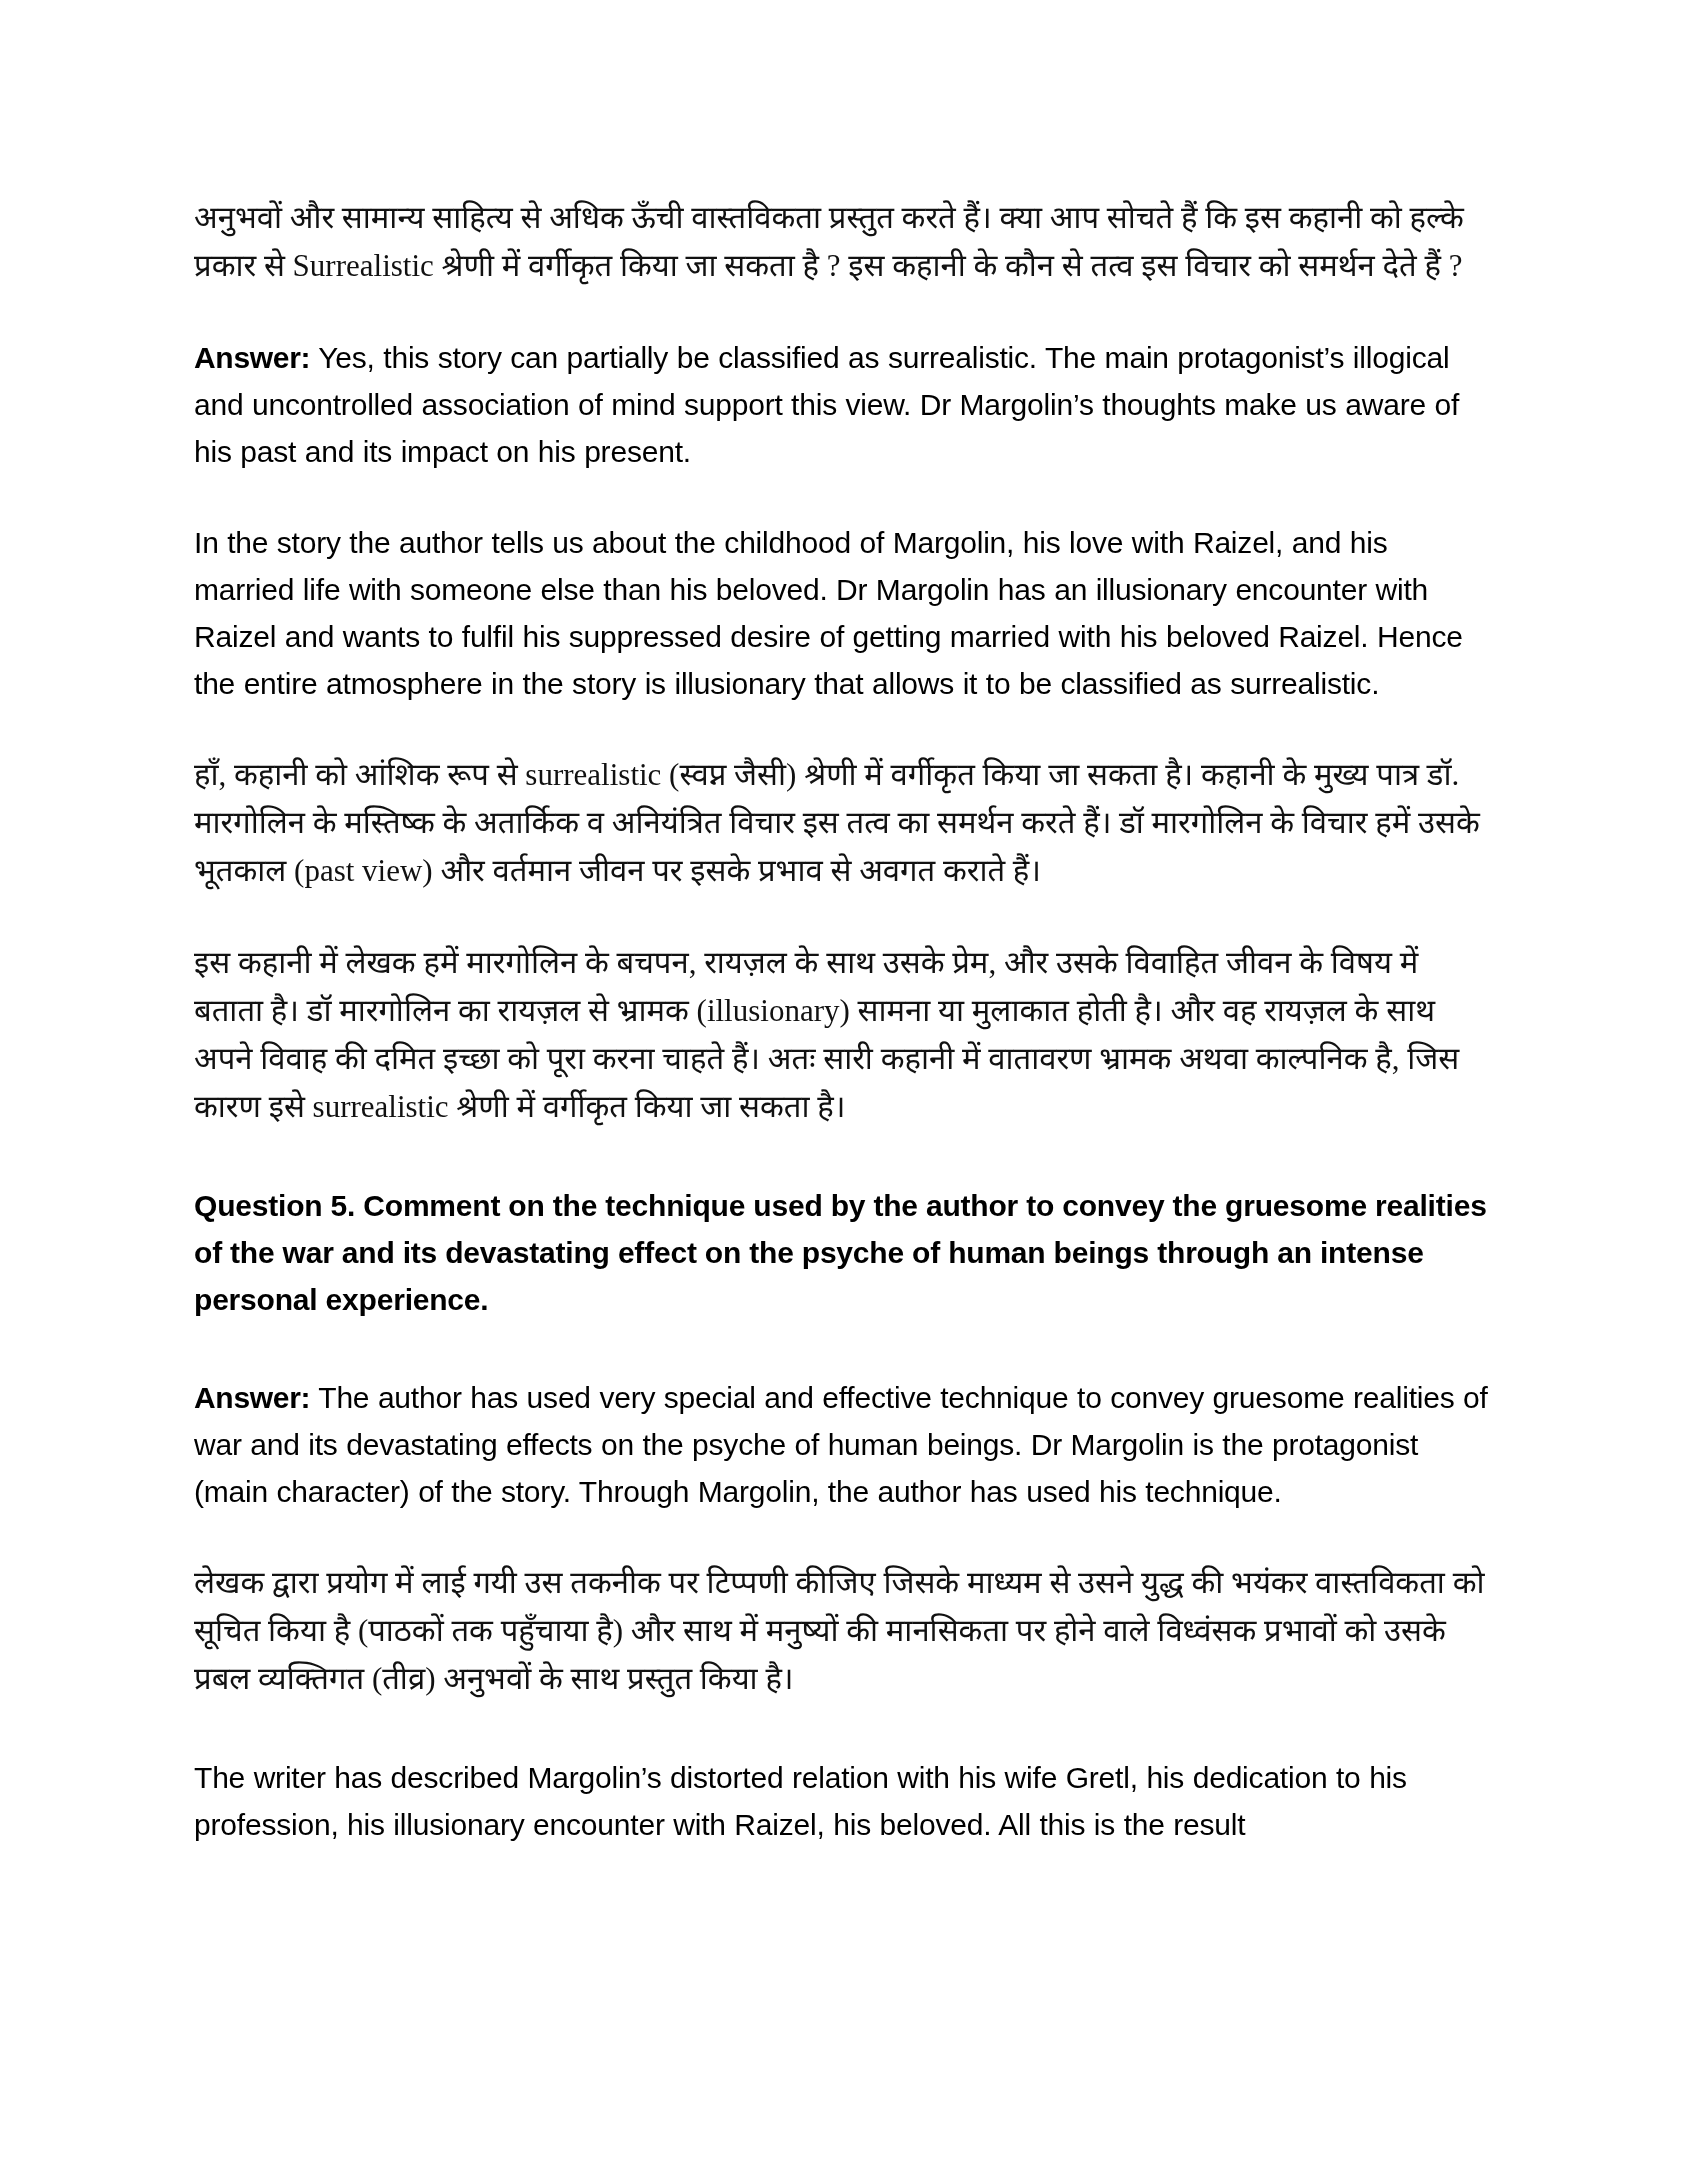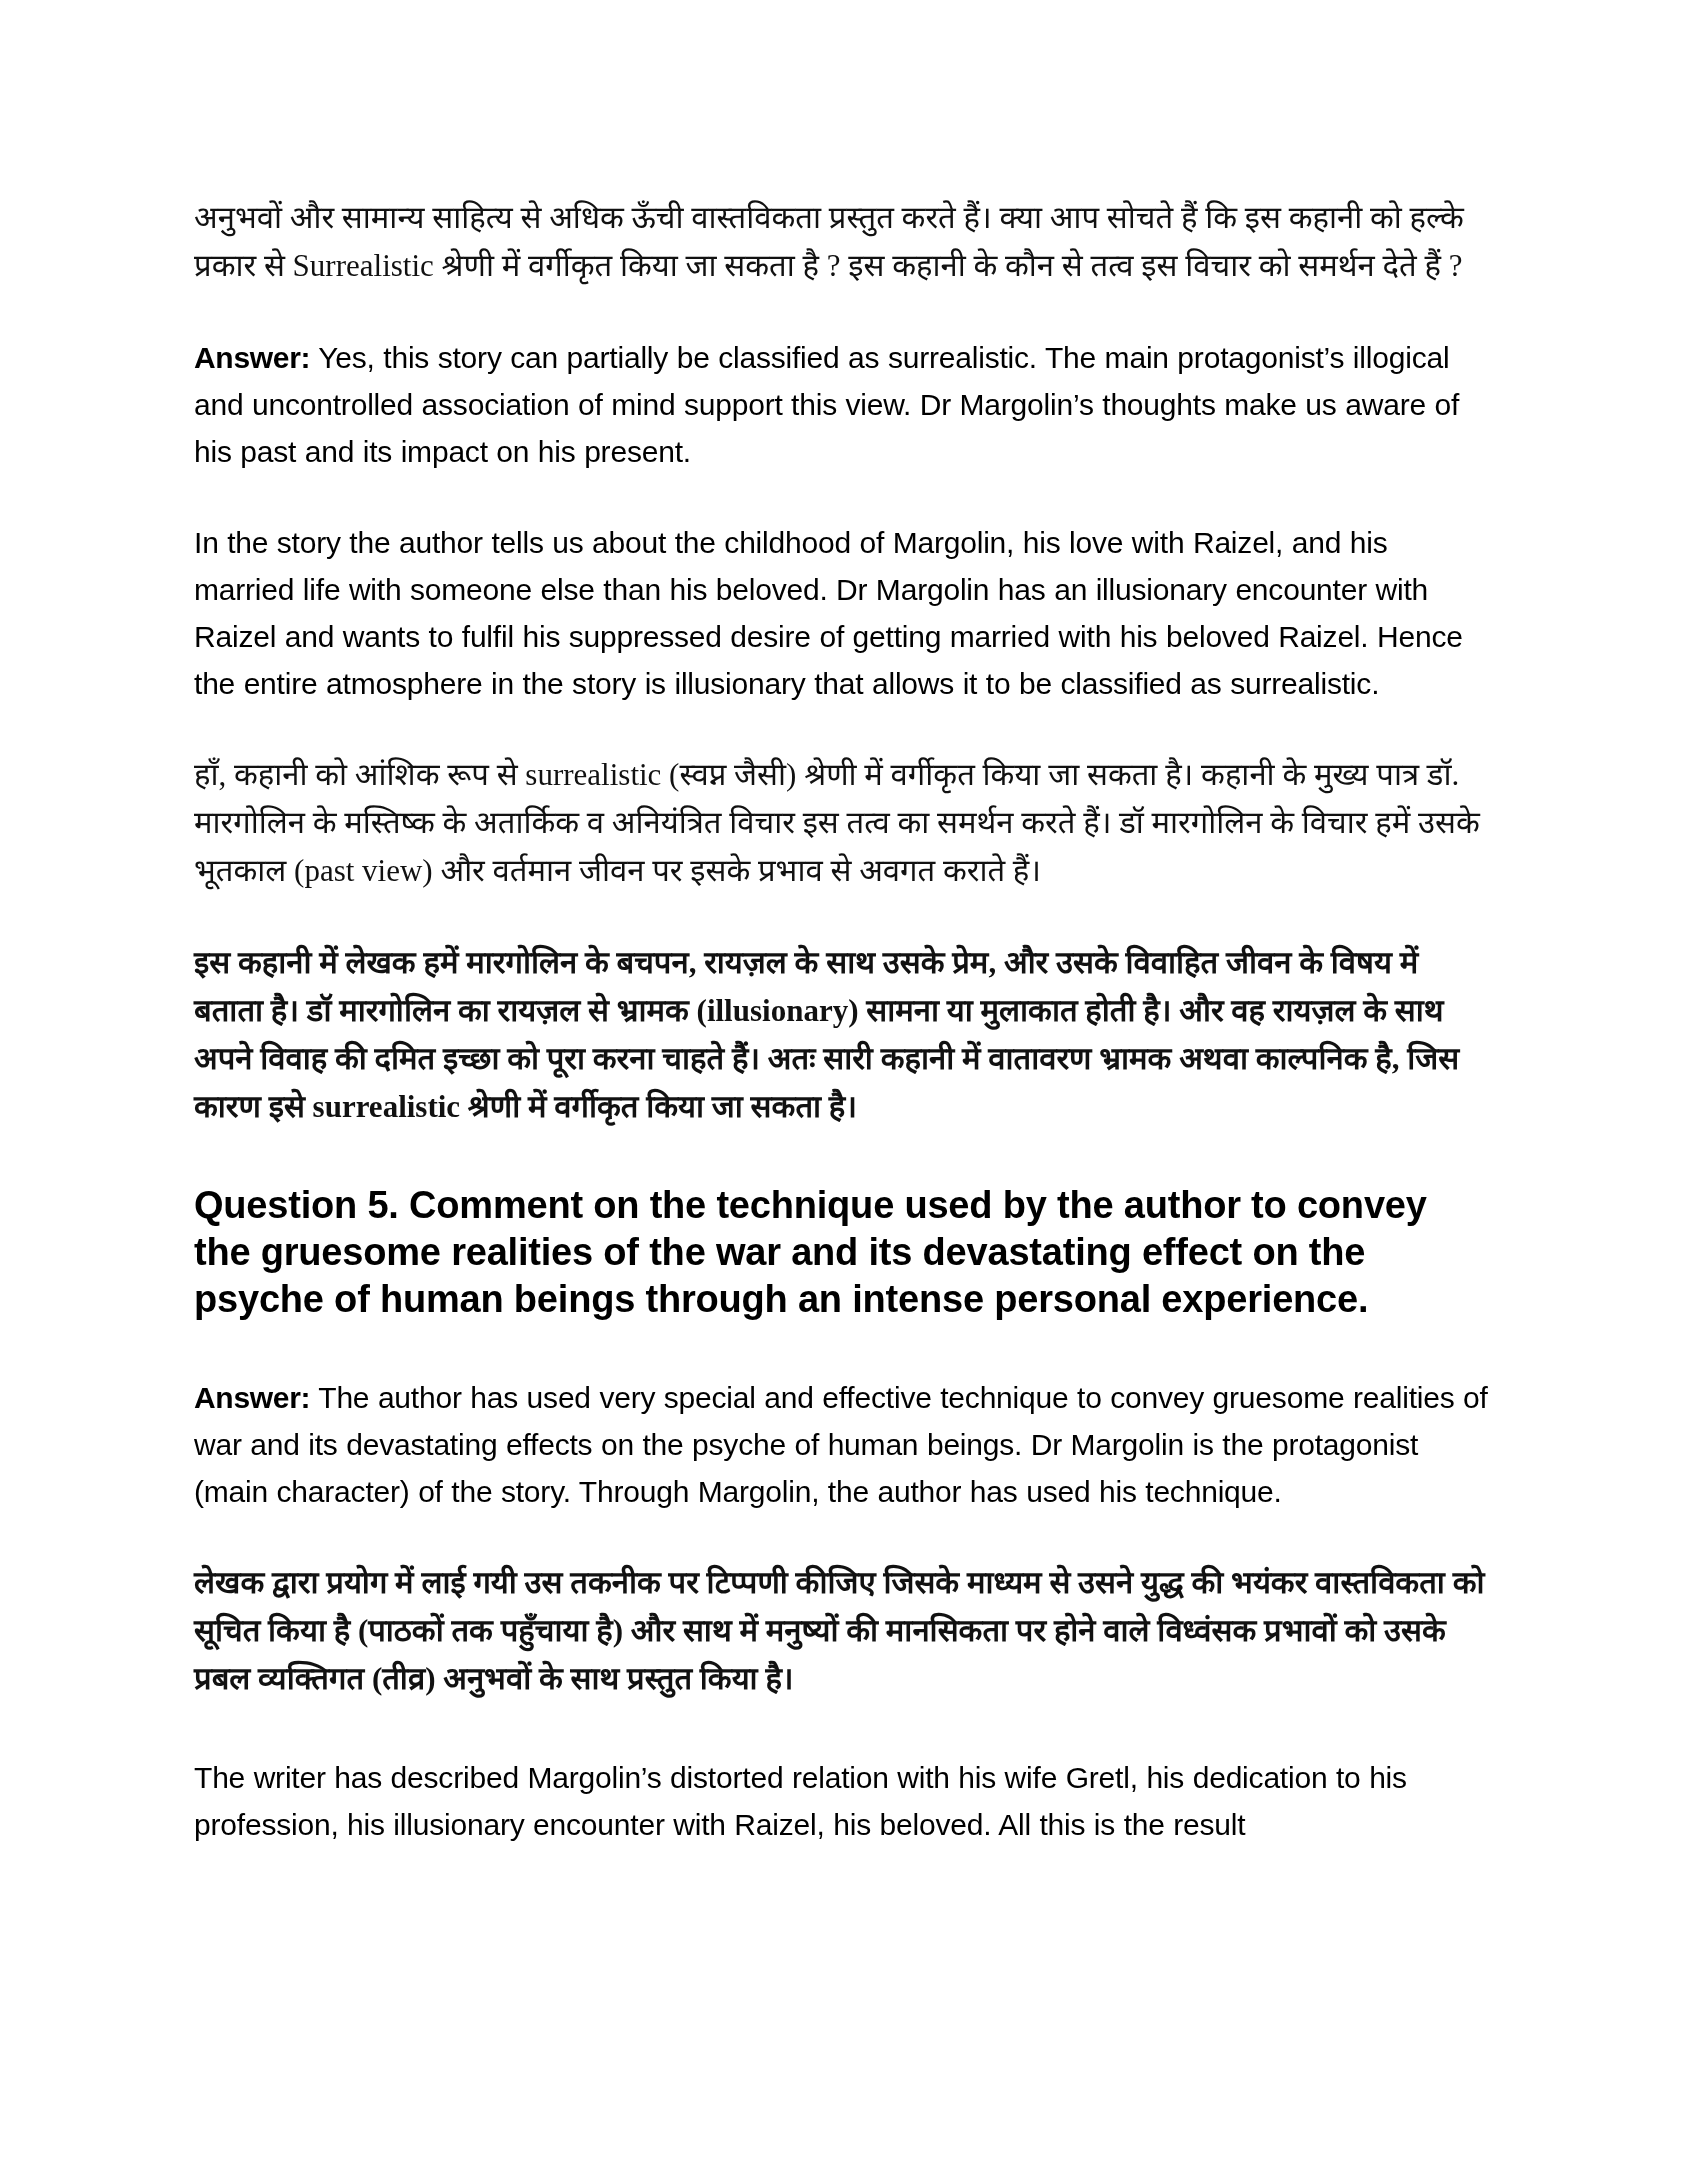--- a/index.html
+++ b/index.html
@@ -55,27 +55,27 @@
     letter-spacing: 0px;
     color: #111111;
   }
   .lead-label {
     font-weight: 700;
     letter-spacing: -0.3px;
   }
   .qheading {
     font-family: "Liberation Sans", "DejaVu Sans", sans-serif;
     font-weight: 700;
-    font-size: 38px;
+    font-size: 30px;
     line-height: 47px;
     letter-spacing: -0.2px;
     color: #000000;
   }
   .gap-md { margin-bottom: 44px; }
-  .gap-lg { margin-bottom: 51px; font-weight: bold; }
+  .gap-lg { margin-bottom: 51px; }
 </style>
 </head>
 <body>
 
 <div class="page">
   <div class="content">
 
     <p class="para hi gap-md">अनुभवों और सामान्य साहित्य से अधिक ऊँची वास्तविकता प्रस्तुत करते हैं। क्या आप सोचते हैं कि इस कहानी को हल्के प्रकार से Surrealistic श्रेणी में वर्गीकृत किया जा सकता है ? इस कहानी के कौन से तत्व इस विचार को समर्थन देते हैं ?</p>
 
     <p class="para en gap-md">

